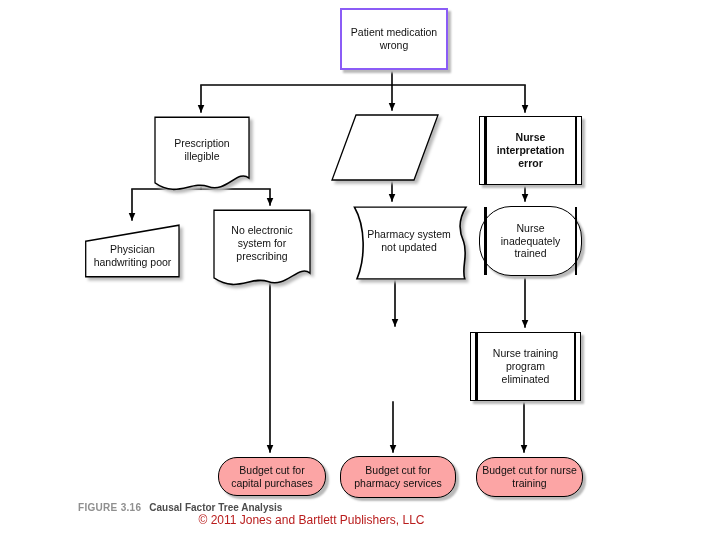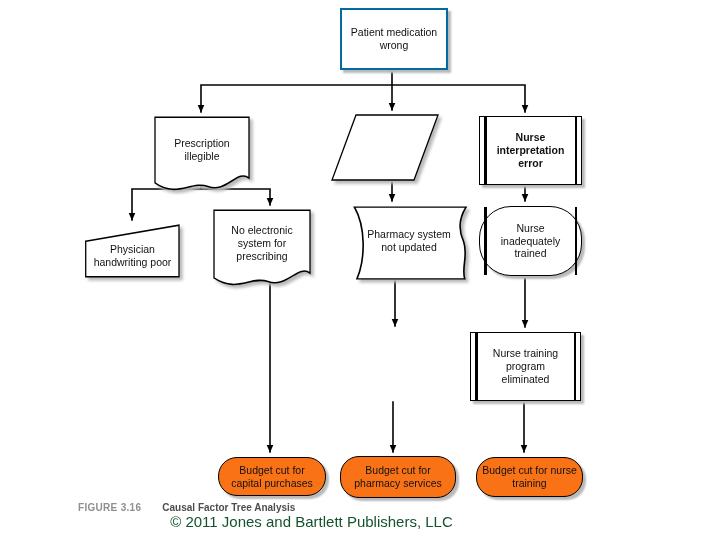--- a/index.html
+++ b/index.html
@@ -3,34 +3,34 @@
 <meta charset="utf-8">
 <style>
   html,body{margin:0;padding:0;background:#fff;}
   #page{position:relative;width:720px;height:540px;background:#ffffff;overflow:hidden;
         font-family:"Liberation Sans", sans-serif;}
   #edges{position:absolute;left:0;top:0;pointer-events:none;}
   .node{position:absolute;display:flex;align-items:center;justify-content:center;
         text-align:center;font-size:10.5px;line-height:1.22;color:#111;}
   .node .shape{position:absolute;left:0;top:0;width:100%;height:100%;}
   .node .lbl{position:relative;z-index:2;padding:0 4px;}
-  .boxplain{background:#fff;border:2px solid #0369a1;box-shadow:3px 3px 2px #b9b9b9;}
+  .boxplain{background:#fff;border:2px solid #8b5cf6;box-shadow:3px 3px 2px #b9b9b9;}
   .pp{background:#fff;border:1.5px solid #000;box-shadow:3px 3px 2px #b9b9b9;}
   .pp .vbar{position:absolute;top:0;bottom:0;width:2.5px;background:#000;z-index:1;}
   .pp .vbar.l{left:4px;} .pp .vbar.r{right:4px;}
-  .stadium{background:#f97316;border:1.5px solid #000;border-radius:19px;box-shadow:3px 3px 2px #b9b9b9;}
+  .stadium{background:#fca5a5;border:1.5px solid #000;border-radius:19px;box-shadow:3px 3px 2px #b9b9b9;}
   .svgshape{filter:drop-shadow(3px 3px 1.5px #b9b9b9);}
   .docpad{padding-bottom:13px;}
   .quadpad{padding-top:10px;text-align:center;}
   .curvepad{padding:0 12px 5px 12px;}
   #caption{position:absolute;left:78px;top:502px;font-size:10px;font-weight:bold;}
   #caption .fig{color:#8f8f8f;letter-spacing:.3px;}
-  #caption .ttl{color:#4d4d4d;margin-left:21px;}
+  #caption .ttl{color:#4d4d4d;margin-left:8px;}
   #copyright{position:absolute;left:0;top:513px;width:623px;text-align:center;
-             font-size:15px;color:#14532d;}
+             font-size:12px;color:#b91c1c;}
 </style>
 </head>
 <body>
 
 <div id="page">
 
   <svg id="edges" width="720" height="540">
     <defs>
       <marker id="arr" markerUnits="userSpaceOnUse" markerWidth="9" markerHeight="8" refX="7.5" refY="3.5" orient="auto">
         <path d="M0,0 L8,3.5 L0,7 Z" fill="#000"></path>

